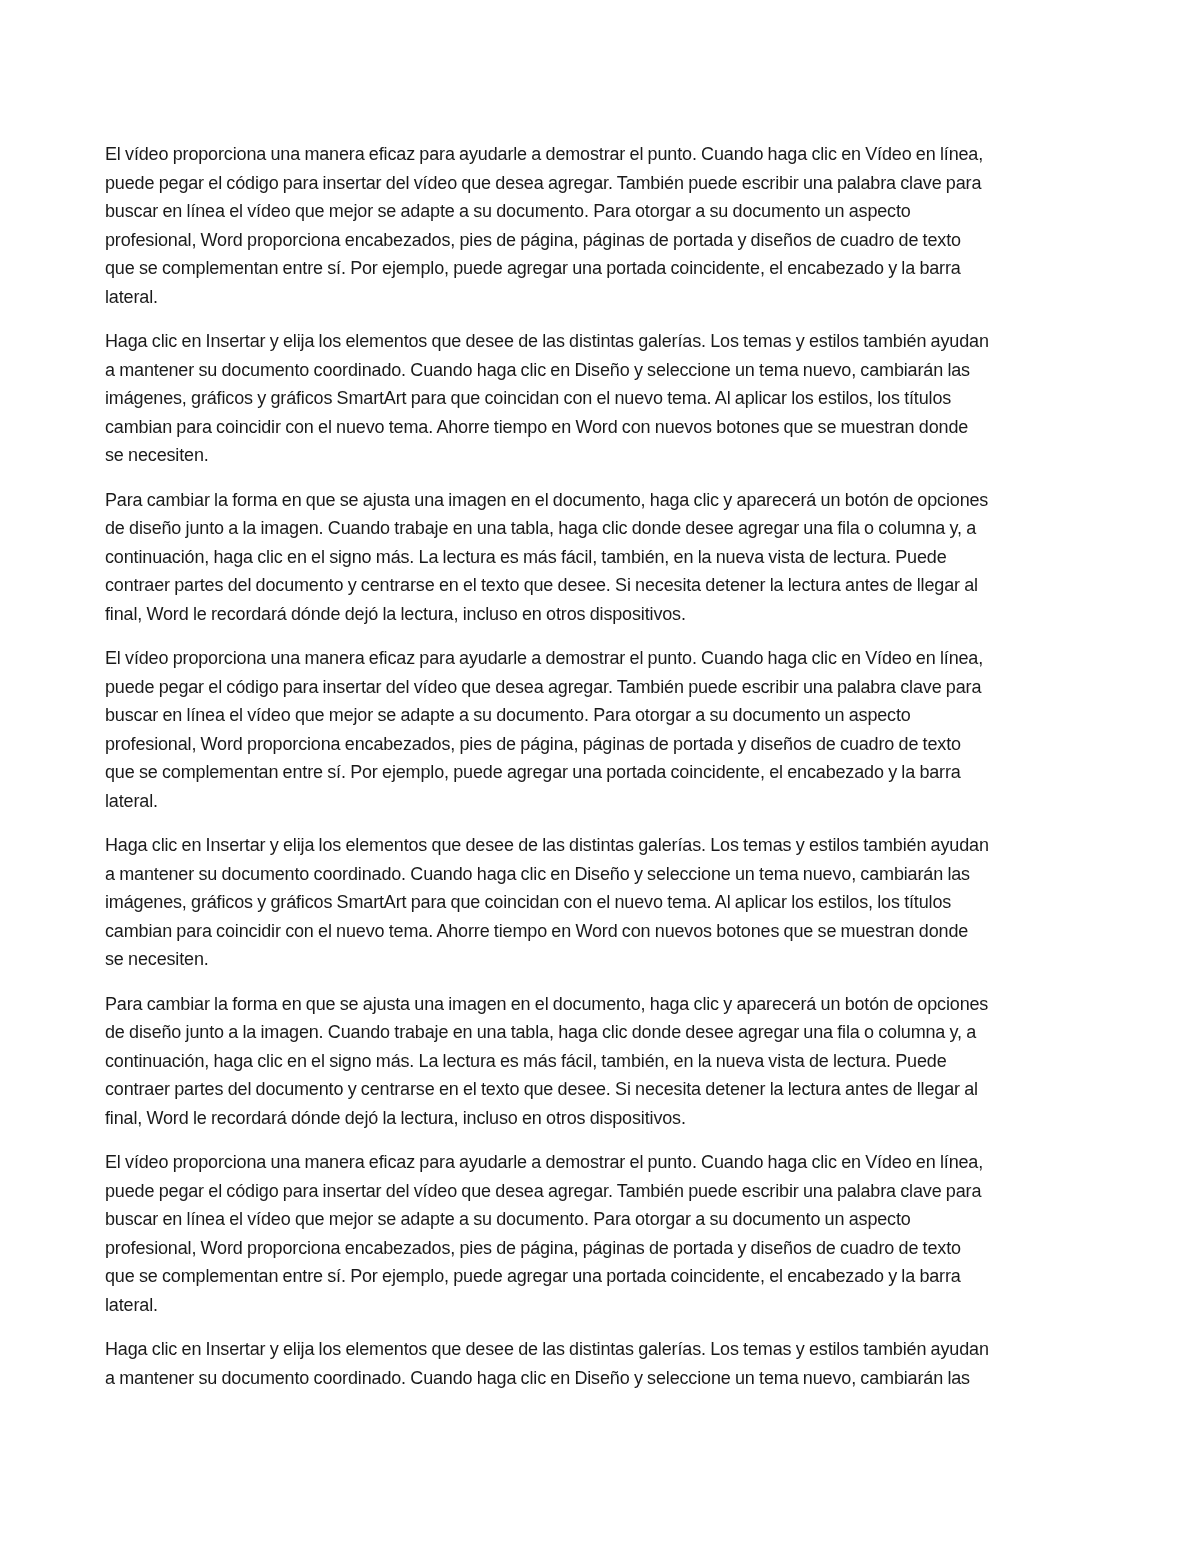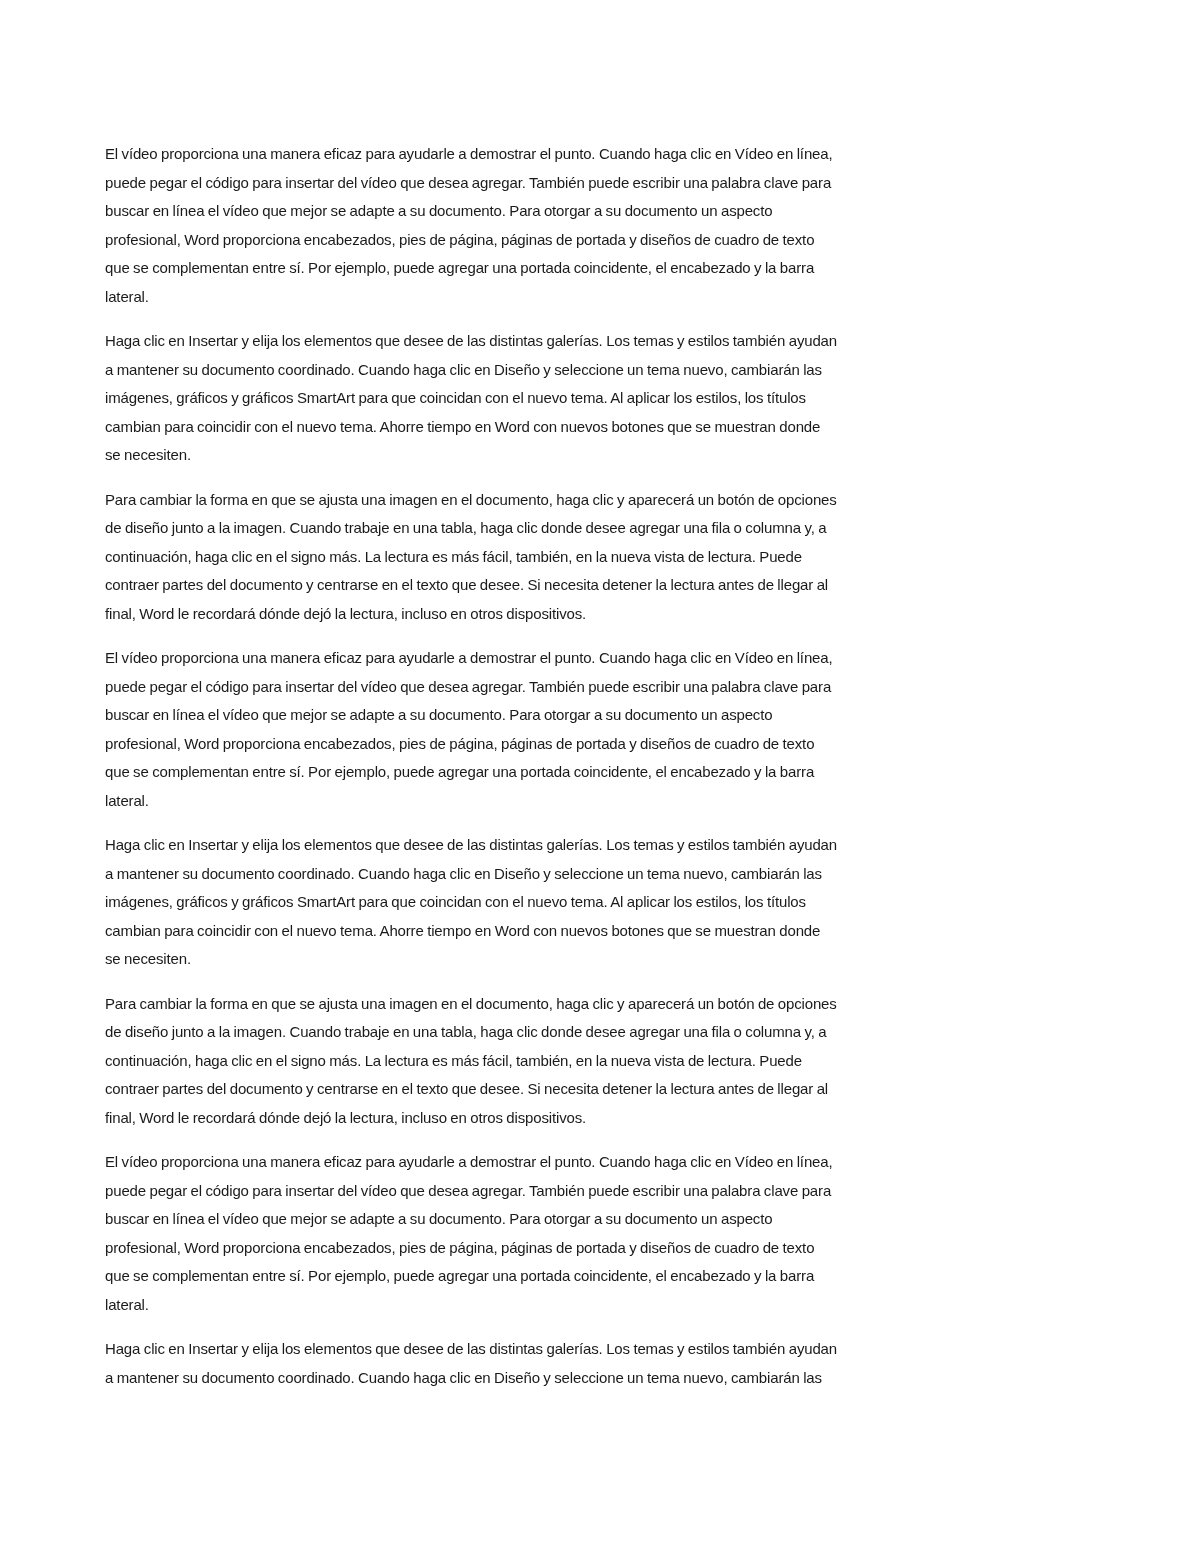--- a/index.html
+++ b/index.html
@@ -27,21 +27,21 @@
     top: 140px;
     width: 1000px;
   }
   .para {
     margin: 0 0 15.5px 0;
     padding: 0;
   }
   .line {
     display: block;
     font-family: "Liberation Sans", sans-serif;
-    font-size: 15px;
+    font-size: 18px;
     line-height: 28.6px;
     color: #1a1a1a;
     white-space: nowrap;
     letter-spacing: -0.15px;
     word-spacing: -0.5px;
   }
 </style>
 </head>
 <body>
 

